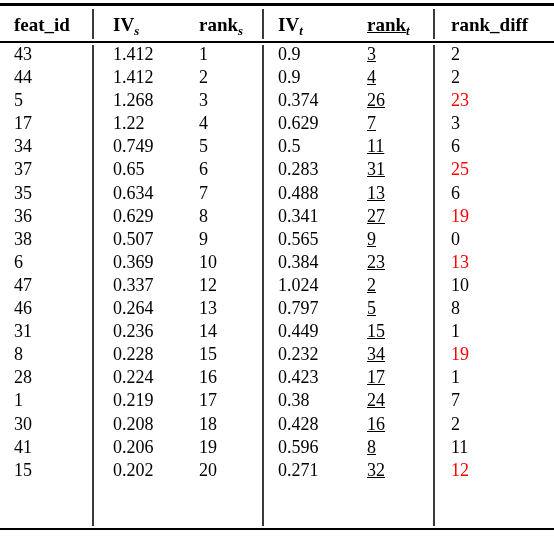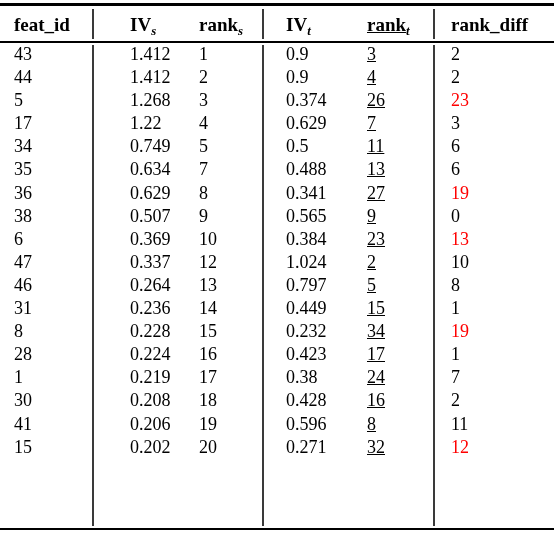--- a/index.html
+++ b/index.html
@@ -98,23 +98,23 @@
 
   
   .col-feat   { width: 92px;  }
   .col-ivs    { width: 90px;  }
   .col-ranks  { width: 80px;  }
   .col-ivt    { width: 88px;  }
   .col-rankt  { width: 83px; text-decoration: underline;  }
   .col-diff   { width: 121px; }
 
   .col-feat   .cell { padding-left: 14px; }
-  .col-ivs    .cell { padding-left: 38px; }
+  .col-ivs    .cell { padding-left: 21px; }
   .col-ranks  .cell { padding-left: 17px; }
-  .col-ivt    .cell { padding-left: 24px; }
+  .col-ivt    .cell { padding-left: 16px; }
   .col-rankt  .cell { padding-left: 17px; }
   .col-diff   .cell { padding-left: 18px; }
 
   .cell { display: block; }
 
   sub {
     font-size: 0.68em;
     font-style: italic;
     font-weight: bold;
     vertical-align: baseline;
@@ -267,20 +267,40 @@
           </td>
           <td class="col-rankt">
             <span class="cell">11</span>
           </td>
           <td class="col-diff">
             <span class="cell">6</span>
           </td>
         </tr>
         <tr>
           <td class="col-feat">
+            <span class="cell">37</span>
+          </td>
+          <td class="col-ivs">
+            <span class="cell">0.65</span>
+          </td>
+          <td class="col-ranks">
+            <span class="cell">6</span>
+          </td>
+          <td class="col-ivt">
+            <span class="cell">0.283</span>
+          </td>
+          <td class="col-rankt">
+            <span class="cell">31</span>
+          </td>
+          <td class="col-diff">
+            <span class="cell diff-hi" style="color: rgb(255, 0, 0);">25</span>
+          </td>
+        </tr>
+        <tr>
+          <td class="col-feat">
             <span class="cell">35</span>
           </td>
           <td class="col-ivs">
             <span class="cell">0.634</span>
           </td>
           <td class="col-ranks">
             <span class="cell">7</span>
           </td>
           <td class="col-ivt">
             <span class="cell">0.488</span>

